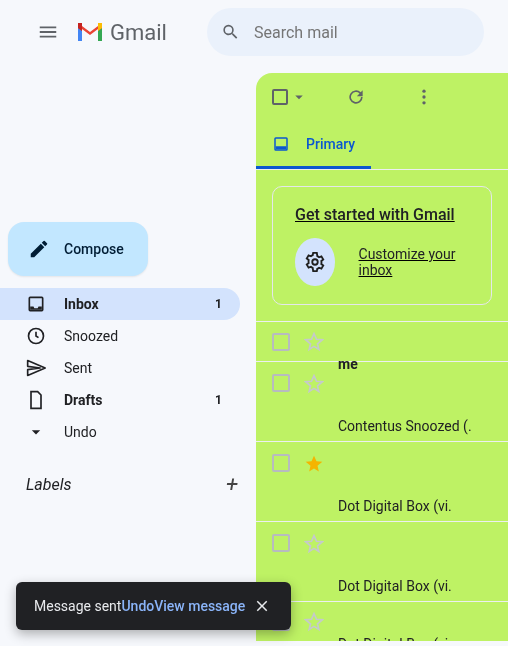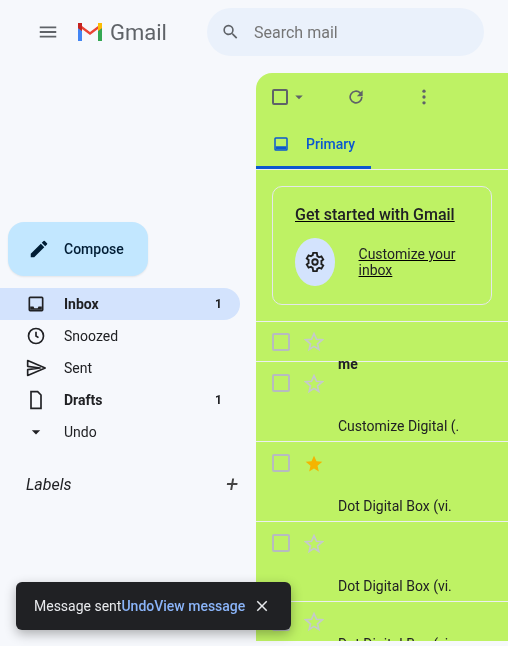--- a/index.html
+++ b/index.html
@@ -198,21 +198,21 @@
           </span>
           <span class="sender bold">me</span>
         </div>
         <div class="mail-row tall">
           <div class="chk"></div>
           <span class="star">
             <svg width="20" height="20" viewBox="0 0 24 24" fill="none" stroke="currentColor" stroke-width="2">
               <path d="M12 17.3L6.2 21l1.6-6.8L2 9.3l7-.6L12 2l3 6.7 7 .6-5.8 4.9L17.8 21z"></path>
             </svg>
           </span>
-          <span class="sender">Customize Digital (.</span>
+          <span class="sender">Contentus Snoozed (.</span>
         </div>
         <div class="mail-row tall">
           <div class="chk"></div>
           <span class="star on">
             <svg width="20" height="20" viewBox="0 0 24 24" fill="currentColor">
               <path d="M12 17.3L6.2 21l1.6-6.8L2 9.3l7-.6L12 2l3 6.7 7 .6-5.8 4.9L17.8 21z"></path>
             </svg>
           </span>
           <span class="sender">Dot Digital Box (vi.</span>
         </div>

